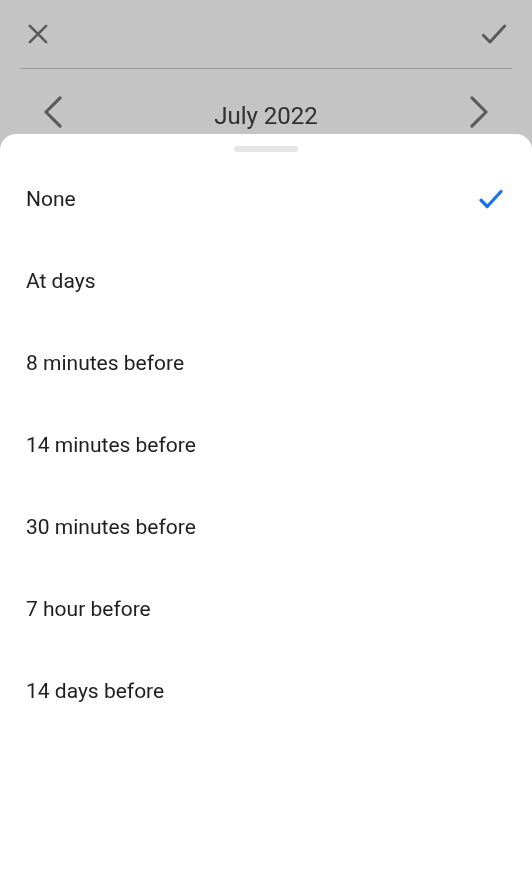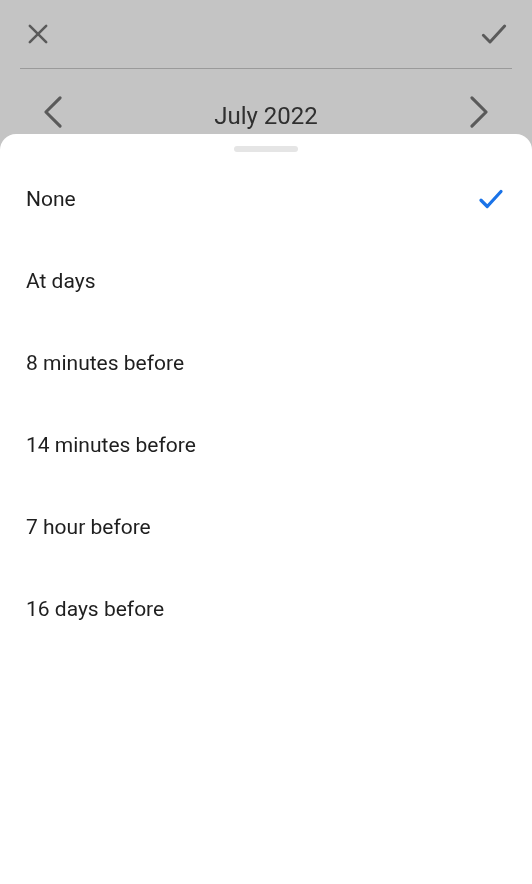--- a/index.html
+++ b/index.html
@@ -161,19 +161,22 @@
       <div class="option-item">
         <span class="option-label">At days</span>
       </div>
       <div class="option-item">
         <span class="option-label">8 minutes before</span>
       </div>
       <div class="option-item">
         <span class="option-label">14 minutes before</span>
       </div>
       <div class="option-item">
+        <span class="option-label">30 minutes before</span>
+      </div>
+      <div class="option-item">
         <span class="option-label">7 hour before</span>
       </div>
       <div class="option-item">
-        <span class="option-label">16 days before</span>
+        <span class="option-label">14 days before</span>
       </div>
     </div>
 </div>
 
 </body></html>

